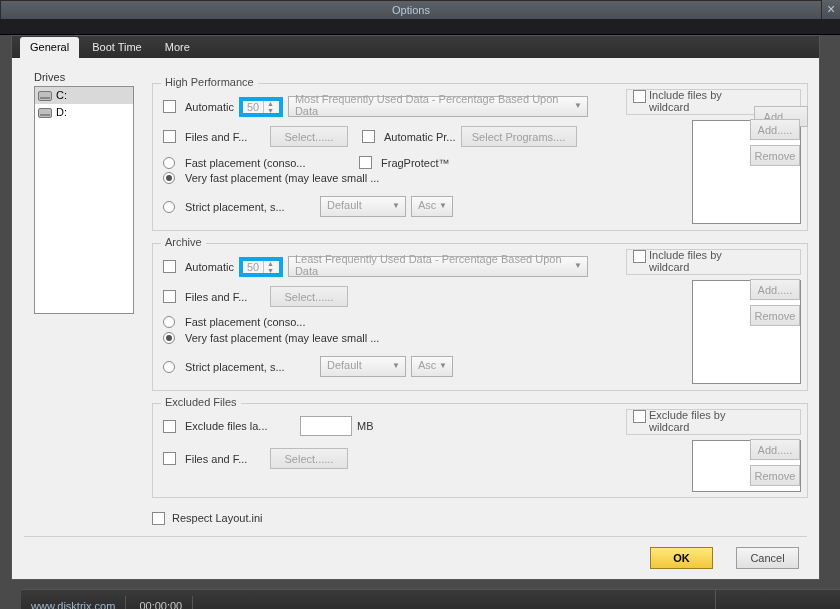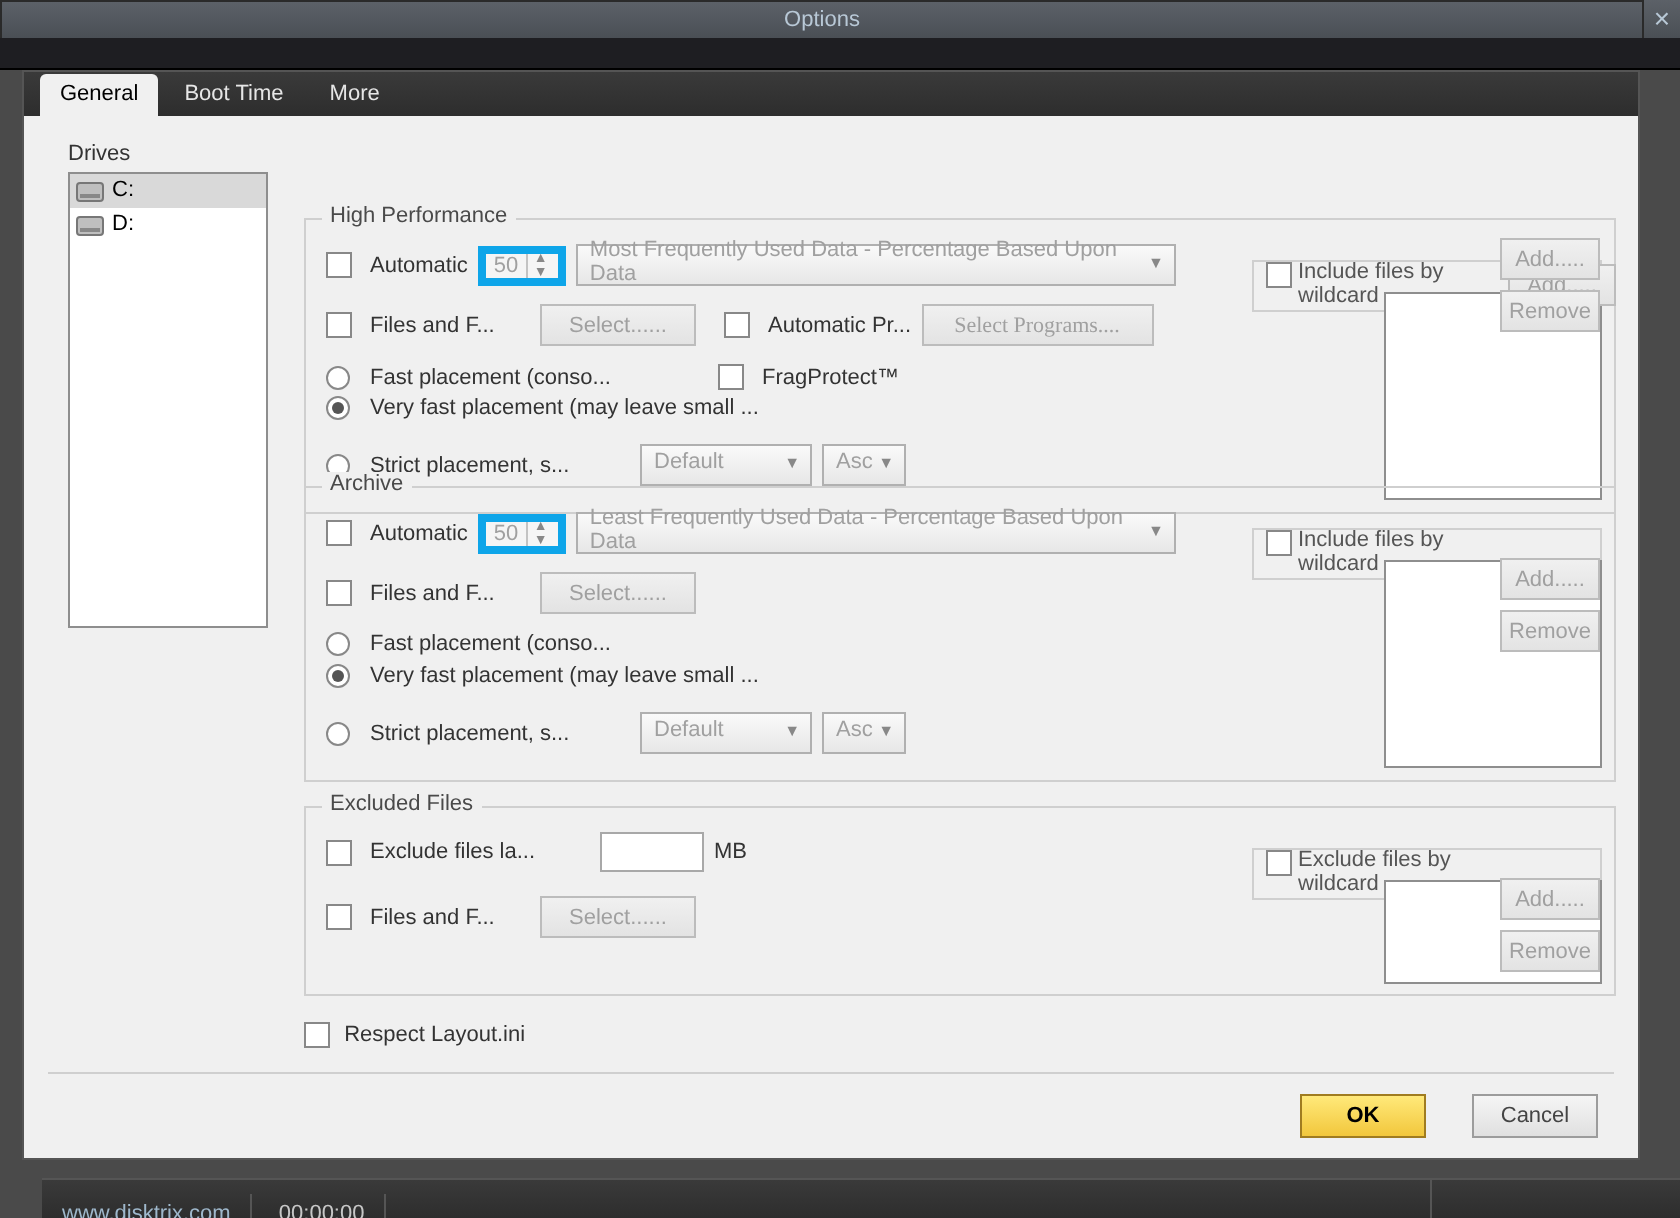--- a/index.html
+++ b/index.html
@@ -33,26 +33,26 @@
   .drive-item { height:17px; line-height:17px; padding-left:3px; display:flex; align-items:center; gap:4px;}
   .drive-item.selected { background:#d9d9d9; }
   .drive-icon { width:14px; height:10px; display:inline-block; background:#bfbfbf;
                 border:1px solid #777; border-radius:2px; position:relative;}
   .drive-icon::after{content:""; position:absolute; left:1px; bottom:1px; width:10px; height:2px; background:#888;}
 
   
   .group { position:absolute; border:1px solid #cfcfcf; }
   .group > .legend { position:absolute; top:-8px; left:8px; background:#f0f0f0; padding:0 4px; color:#4a4a4a;}
 
-  .hp-group { left:140px; top:47px; width:656px; height:148px;margin-top:26px; }
+  .hp-group { left:140px; top:47px; width:656px; height:148px; }
   .ar-group { left:140px; top:207px; width:656px; height:148px; }
   .ex-group { left:140px; top:367px; width:656px; height:95px; }
 
   
-  .wc-group { position:absolute; border:1px solid #cfcfcf; right:6px; top:20px; width:175px; height:26px; padding:12px;}
+  .wc-group { position:absolute; border:1px solid #cfcfcf; right:6px; top:5px; width:175px; height:26px; padding:12px;}
   .wc-group .legend2 { position:absolute; top:-1px; left:22px; color:#555; white-space:nowrap; line-height:12px;}
   .wc-check { position:absolute; left:6px; top:0px; }
   .wc-list { position:absolute; right:6px; top:36px; width:109px; background:#fff; border:1px solid #8e8e8e;}
   .hp-group .wc-list, .ar-group .wc-list { height:104px; }
   .ex-group .wc-list { height:52px; }
   .side-btn { position:absolute; right:-64px; width:56px; height:20px; }
 
   
   .chk { width:13px; height:13px; border:1px solid #888; background:#fff; display:inline-block; vertical-align:middle; margin-right:4px;}
   .lbl { color:#333; vertical-align:middle;}
@@ -139,21 +139,21 @@
         </span>
       </div>
 
       <div class="row" style="top:42px;">
         <span class="chk"></span>
         <span class="lbl" style="width:80px;">Files and F...</span>
         <span class="btn disabled" style="width:78px;">Select......</span>
         <span style="width:4px;"></span>
         <span class="chk"></span>
         <span class="lbl">Automatic Pr...</span>
-        <span class="btn disabled" style="width:116px;font-family:Liberation Serif, serif;">Select Programs....</span>
+        <span class="btn disabled" style="width:116px;">Select Programs....</span>
       </div>
 
       <div class="row" style="top:72px;">
         <span class="radio"></span>
         <span class="lbl" style="width:160px;">Fast placement (conso...</span>
         <span style="width:4px;"></span>
         <span class="chk"></span>
         <span class="lbl">FragProtect™</span>
       </div>
       <div class="row" style="top:88px;">

